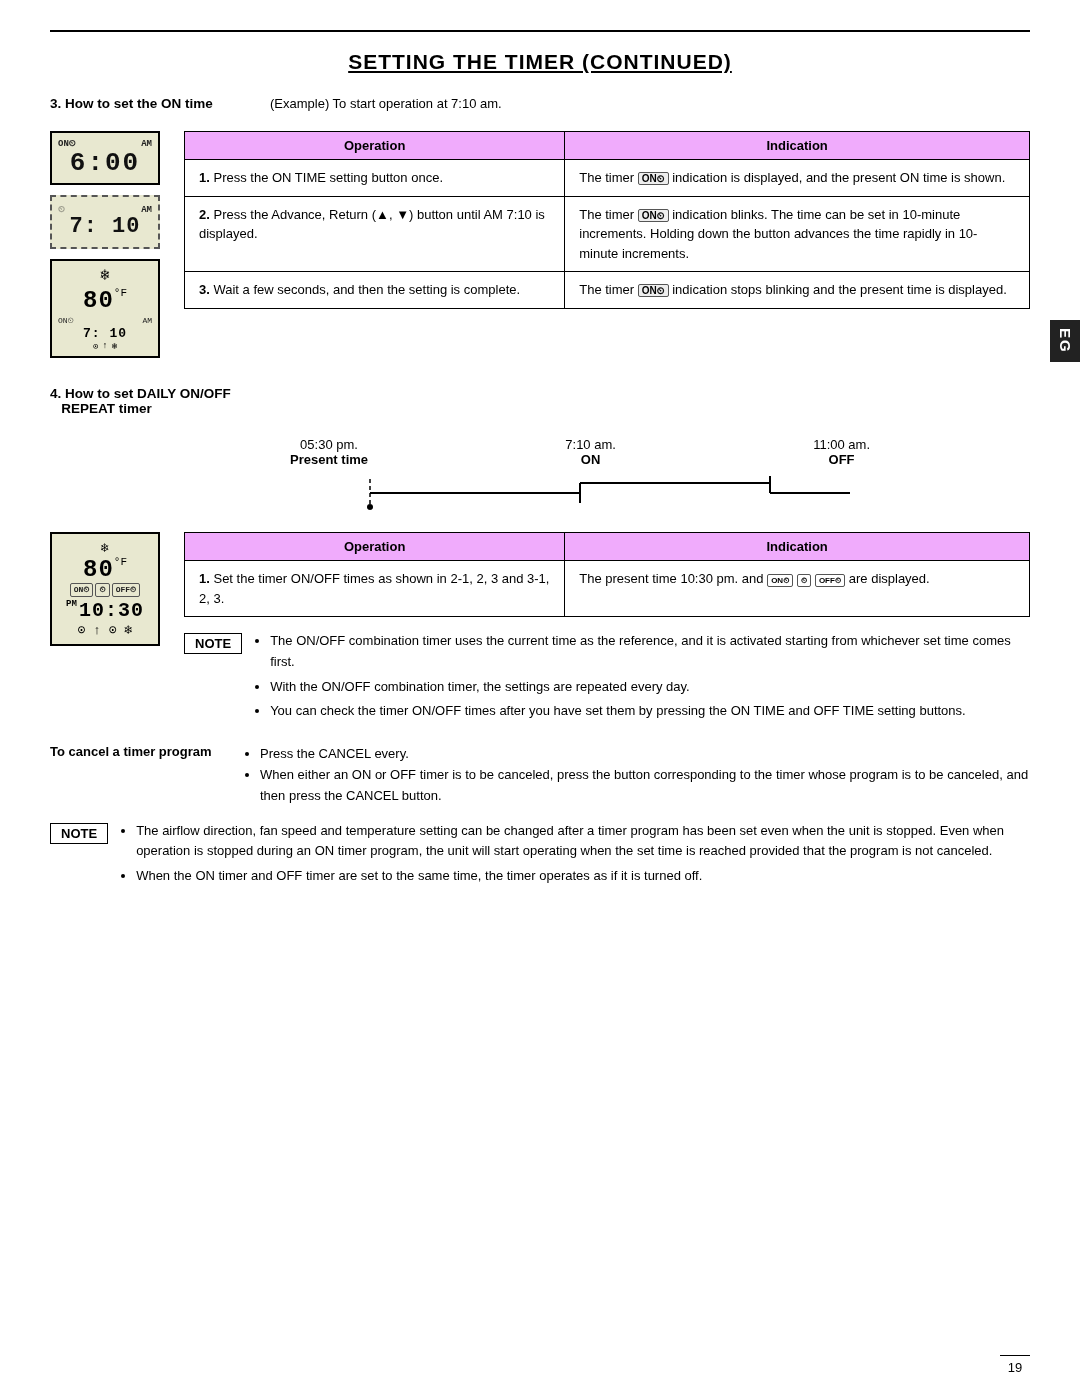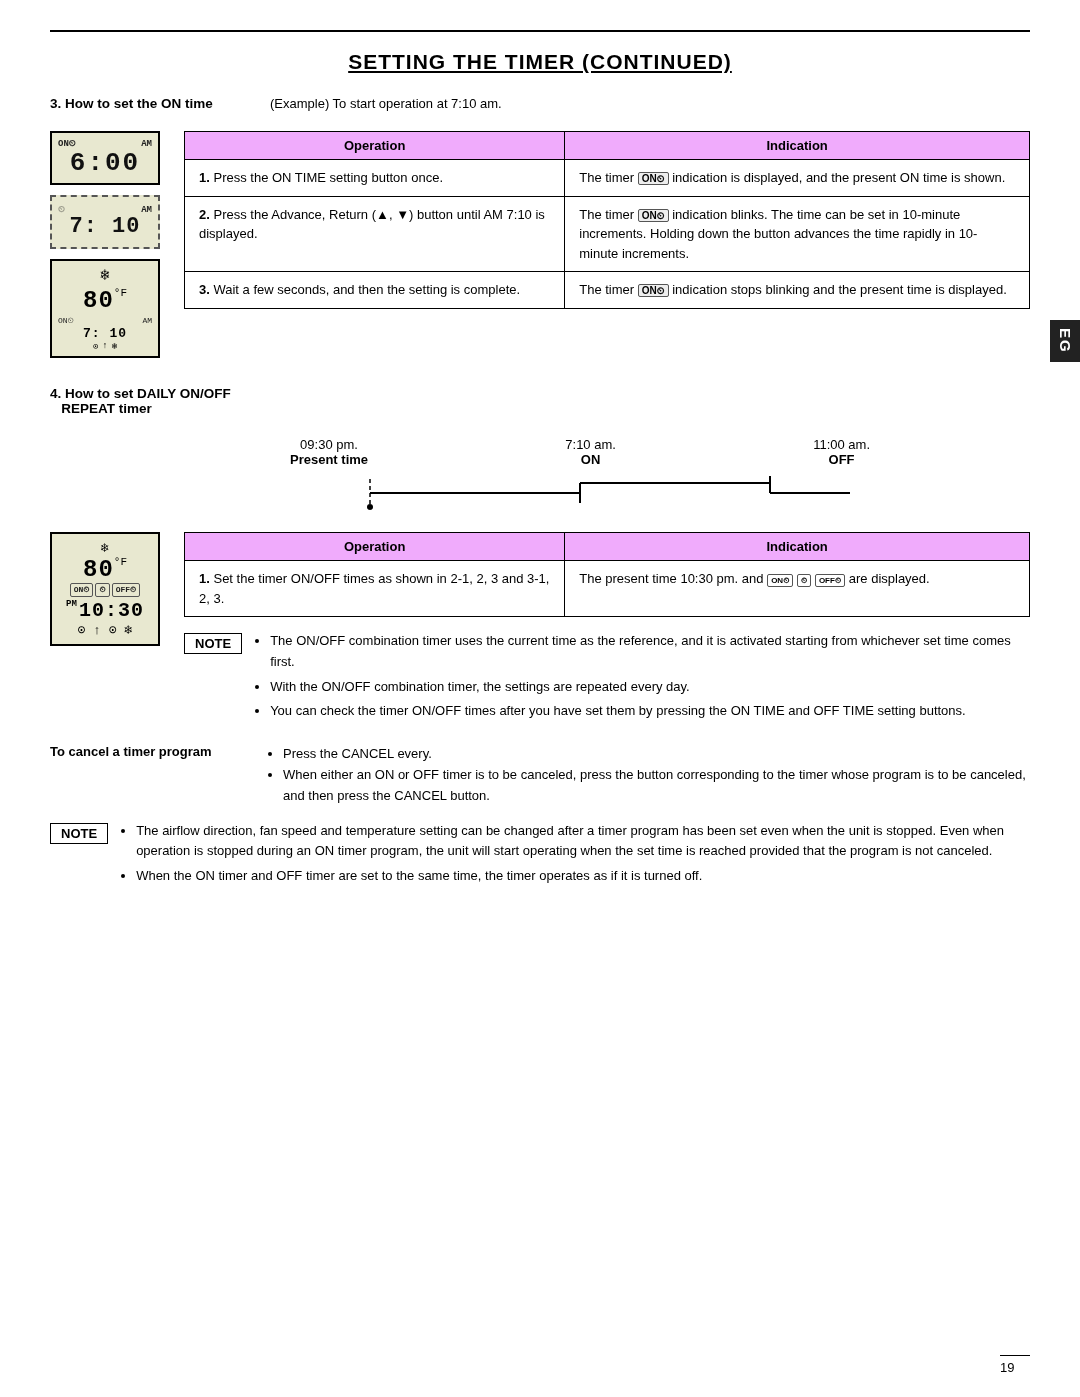--- a/index.html
+++ b/index.html
@@ -206,21 +206,21 @@
       padding-left: 18px;
     }
     .note-content li {
       margin-bottom: 4px;
     }
     
     .cancel-section {
       margin-top: 18px;
       display: flex;
       align-items: flex-start;
-      gap: 35px;
+      gap: 12px;
     }
     .cancel-label {
       font-weight: bold;
       font-size: 13px;
       white-space: nowrap;
       min-width: 180px;
     }
     .cancel-content {
       font-size: 13px;
       line-height: 1.6;
@@ -246,21 +246,21 @@
     }
     
     .page-num {
       position: absolute;
       bottom: 22px;
       right: 50px;
       font-size: 13px;
       border-top: 1px solid #000;
       padding-top: 4px;
       min-width: 30px;
-      text-align: left;
+      text-align: center;
     }
     
     .timer-icon {
       font-size: 10px;
       vertical-align: middle;
       border: 1px solid #555;
       border-radius: 2px;
       padding: 0 3px;
       font-family: Arial, sans-serif;
       font-weight: bold;
@@ -383,21 +383,21 @@
 <div class="section" style="margin-top:20px;">
   <div class="section4-top">
     <div style="min-width:220px;">
       <div class="section4-header-text">4. How to set DAILY ON/OFF<br>&nbsp;&nbsp;&nbsp;REPEAT timer</div>
     </div>
   </div>
 
   <div style="margin-left:240px; margin-bottom:10px;">
     <div style="display:flex; justify-content:space-between; max-width:580px; margin-bottom:2px;">
       <div class="timeline-label-group">
-        <span>09:30 pm.</span>
+        <span>05:30 pm.</span>
         <span style="font-weight:bold;">Present time</span>
       </div>
       <div class="timeline-label-group">
         <span>7:10 am.</span>
         <span style="font-weight:bold;">ON</span>
       </div>
       <div class="timeline-label-group">
         <span>11:00 am.</span>
         <span style="font-weight:bold;">OFF</span>
       </div>

